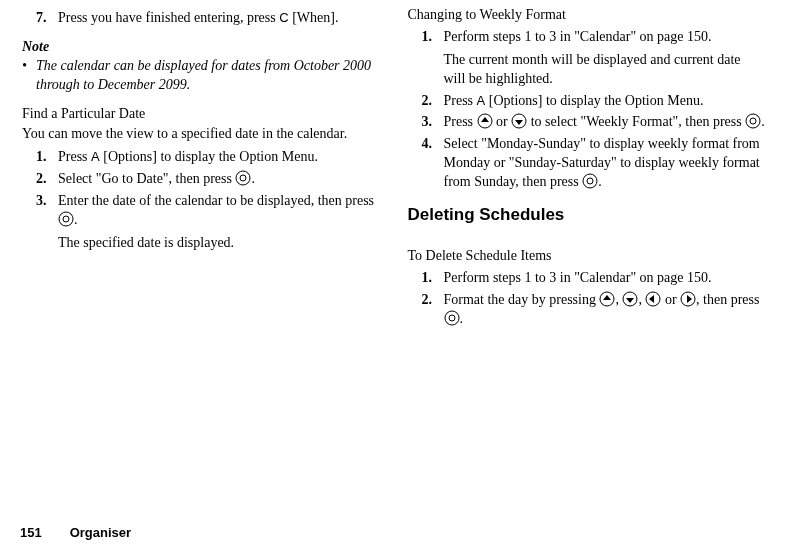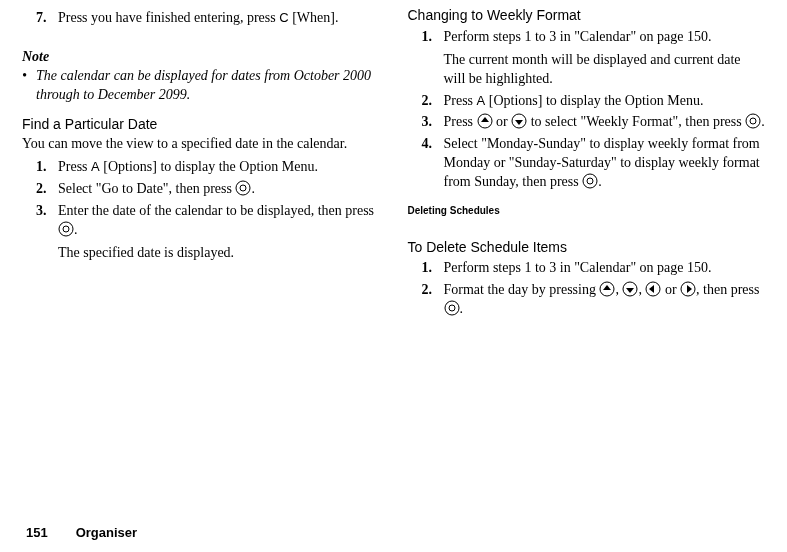--- a/index.html
+++ b/index.html
@@ -35,55 +35,55 @@
   }
   .num-body {
     flex: 1 1 auto;
   }
   .sub {
     margin-top: 4px;
   }
   .note-head {
     font-weight: bold;
     font-style: italic;
-    margin-top: 20px;
+    margin-top: 10px;
   }
   .note-item {
     display: flex;
     font-style: italic;
     margin-left: 0;
   }
   .bullet {
     width: 14px;
     flex: 0 0 14px;
   }
   .h-sub {
-    font-family: Liberation Sans, sans-serif;
+    font-family: Liberation Serif, serif;
     font-size: 14px;
     margin-top: 10px;
   }
   .h-bold {
     font-family: Arial, Helvetica, sans-serif;
     font-weight: bold;
-    font-size: 10px;
+    font-size: 17px;
     margin-top: 12px;
   }
   .p {
     margin: 2px 0 4px 0;
   }
   .key {
     font-family: Arial, Helvetica, sans-serif;
     font-size: 13px;
   }
   svg.btn {
     vertical-align: -3px;
   }
   .footer {
     position: absolute;
-    left: 26px;
+    left: 20px;
     bottom: 10px;
     font-family: Arial, Helvetica, sans-serif;
     font-weight: bold;
     font-size: 13px;
   }
   .footer .pn { margin-right: 28px; }
 </style>
 </head>
 <body>
 

